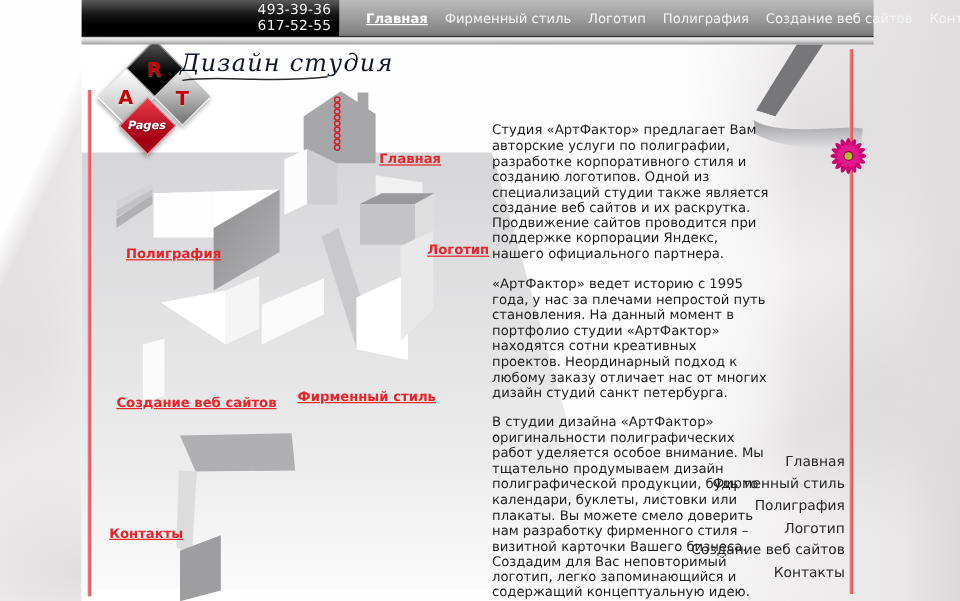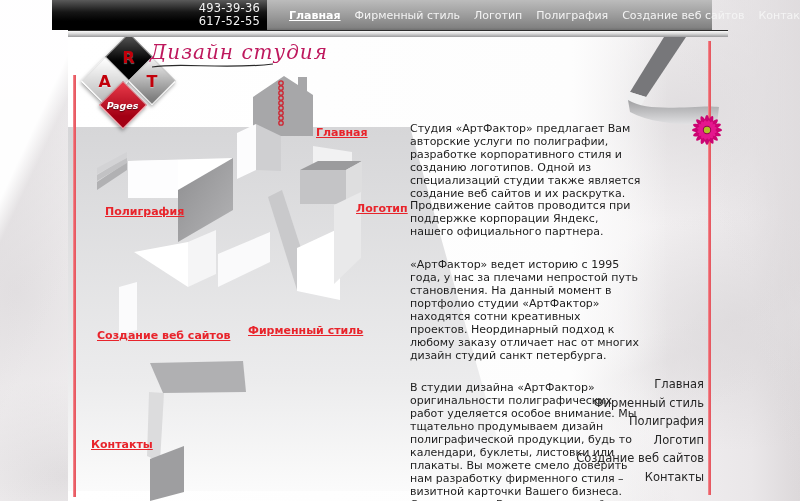--- a/index.html
+++ b/index.html
@@ -18,21 +18,21 @@
       radial-gradient(ellipse 240px 320px at 2% 58%, rgba(223,220,222,.85), rgba(255,255,255,0) 66%),
       radial-gradient(ellipse 260px 160px at 8% 95%, rgba(219,216,218,.8), rgba(255,255,255,0) 60%),
       linear-gradient(90deg, #f7f5f6 0%, #f4f2f3 78%, #eae7e9 94%, #dcd8da 100%);
   }
 
   
   .sheet { position:absolute; left:68px; top:37px; width:600px; height:464px; z-index:1;
     background:linear-gradient(90deg, #ffffff 0%, #fdfdfd 84%, rgba(253,253,253,0) 100%); }
 
   
-  .hdr { position:absolute; left:52px; top:0; width:660px; height:30px; z-index:6; display:flex; }
+  .hdr { position:absolute; left:68px; top:0; width:660px; height:30px; z-index:6; display:flex; }
   .hdr-black { width:215px; height:30px; background:linear-gradient(180deg,#5a5a5a 0%, #161616 40%, #000 70%);
     display:flex; align-items:center; justify-content:flex-end; padding-right:7px; }
   .phones { text-align:right; color:#f2f2f2; font-size:11.5px; line-height:13px; letter-spacing:.2px; }
   .hdr-gray { width:445px; height:30px;
     background:linear-gradient(180deg,#bcbcbc 0%, #9a9a9a 55%, #828282 92%, #6f6f6f 100%);
     display:flex; align-items:center; gap:14px; padding-left:22px; }
   .hdr-gray a { color:#f4f4f4; font-size:11px; text-decoration:none; white-space:nowrap; }
   .hdr-gray a.active { font-weight:bold; text-decoration:underline; color:#fff; }
   .hdr-strip { position:absolute; left:68px; top:30px; width:660px; height:7px; z-index:6;
     border-top:1px solid #2c2c2c;
@@ -44,21 +44,21 @@
     border:1px solid rgba(255,255,255,.55); box-shadow:1px 2px 4px rgba(0,0,0,.35);
     display:flex; align-items:center; justify-content:center; }
   .dia span { transform:rotate(-45deg); font-weight:bold; font-size:16px; color:#c2000a;
     text-shadow:0 1px 1px rgba(255,255,255,.4); font-family:"DejaVu Sans",sans-serif; }
   .dia-r { left:30px; top:4px;  background:linear-gradient(135deg,#585858 0%, #000 60%); }
   .dia-a { left:6px;  top:28px; background:linear-gradient(135deg,#ffffff 0%, #c2c2c2 85%); }
   .dia-t { left:53px; top:28px; background:linear-gradient(135deg,#f2f2f2 0%, #7e7e7e 90%); }
   .dia-p { left:24px; top:52px; background:linear-gradient(135deg,#e93a4a 0%, #a30014 75%); }
   .dia-p span { font-size:9.5px; font-style:italic; color:#fff; text-shadow:0 1px 1px rgba(0,0,0,.5); }
   .tagline { position:absolute; left:150px; top:40px; z-index:5; font-family:"DejaVu Serif", serif;
-    font-style:italic; font-size:20px; color:#be185d; letter-spacing:1px; }
+    font-style:italic; font-size:20px; color:#0f172a; letter-spacing:1px; }
   .tagline-swash { position:absolute; left:150px; top:62px; z-index:5; }
 
   
   .redline { position:absolute; width:3px; z-index:3;
     background:linear-gradient(90deg,#f59ba0, #ec626a 40%, #e4555e); }
   .redline.left  { left:73px;  top:75px; height:422px; }
   .redline.right { left:708px; top:41px; height:454px; }
 
   
   .art { position:absolute; left:0; top:0; z-index:2; pointer-events:none; }
@@ -67,21 +67,21 @@
   .lb-home     { left:316px; top:126px; }
   .lb-print    { left:105px; top:205px; }
   .lb-logo     { left:356px; top:202px; }
   .lb-style    { left:248px; top:324px; }
   .lb-web      { left:97px;  top:329px; }
   .lb-contacts { left:91px;  top:438px; }
 
   
   .article { position:absolute; left:410px; top:103px; width:231px; z-index:4;
     font-size:11px; line-height:12.9px; color:#1d1d1d; }
-  .article p { margin-bottom:12px;margin-top:20px; }
+  .article p { margin-bottom:12px; }
 
   
   .side-menu { position:absolute; left:520px; top:377px; width:184px; z-index:4; text-align:right; }
   .side-menu a { display:block; height:18.6px; color:#262626; font-size:11.5px;
     text-decoration:none; white-space:nowrap; }
 
   .flower-wrap, .ribbon-wrap { position:absolute; z-index:4; pointer-events:none; }
   .ribbon-wrap { left:0; top:0; z-index:2; }
 </style>
 </head>

